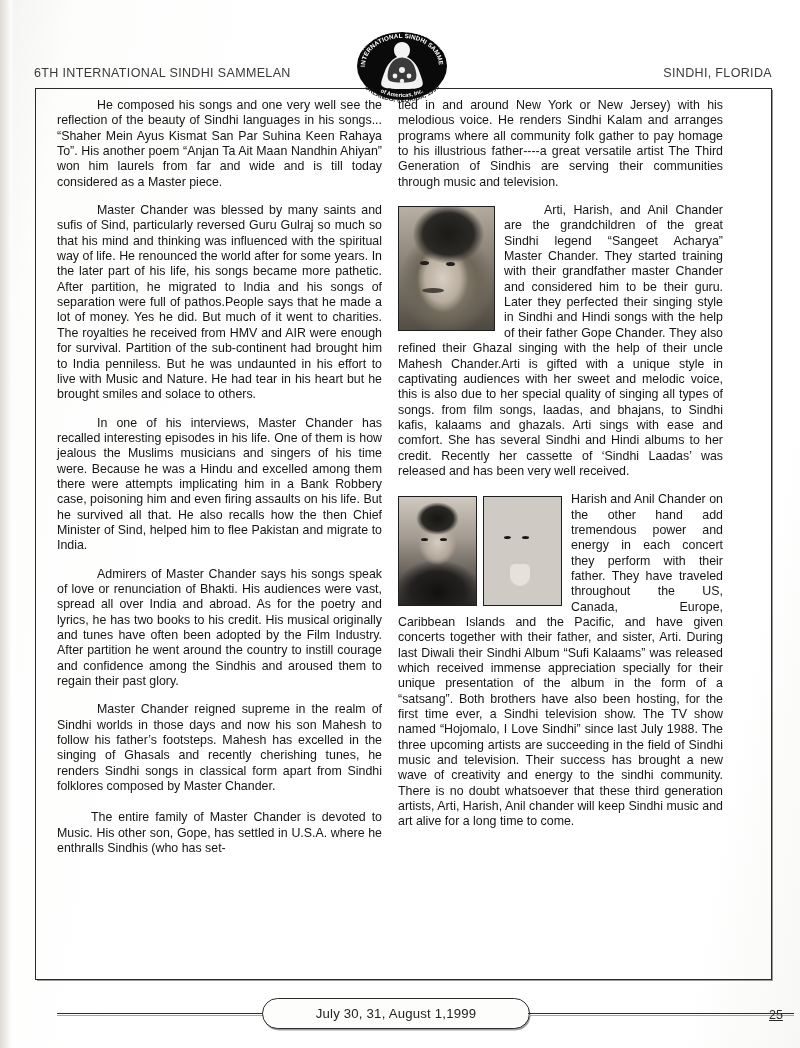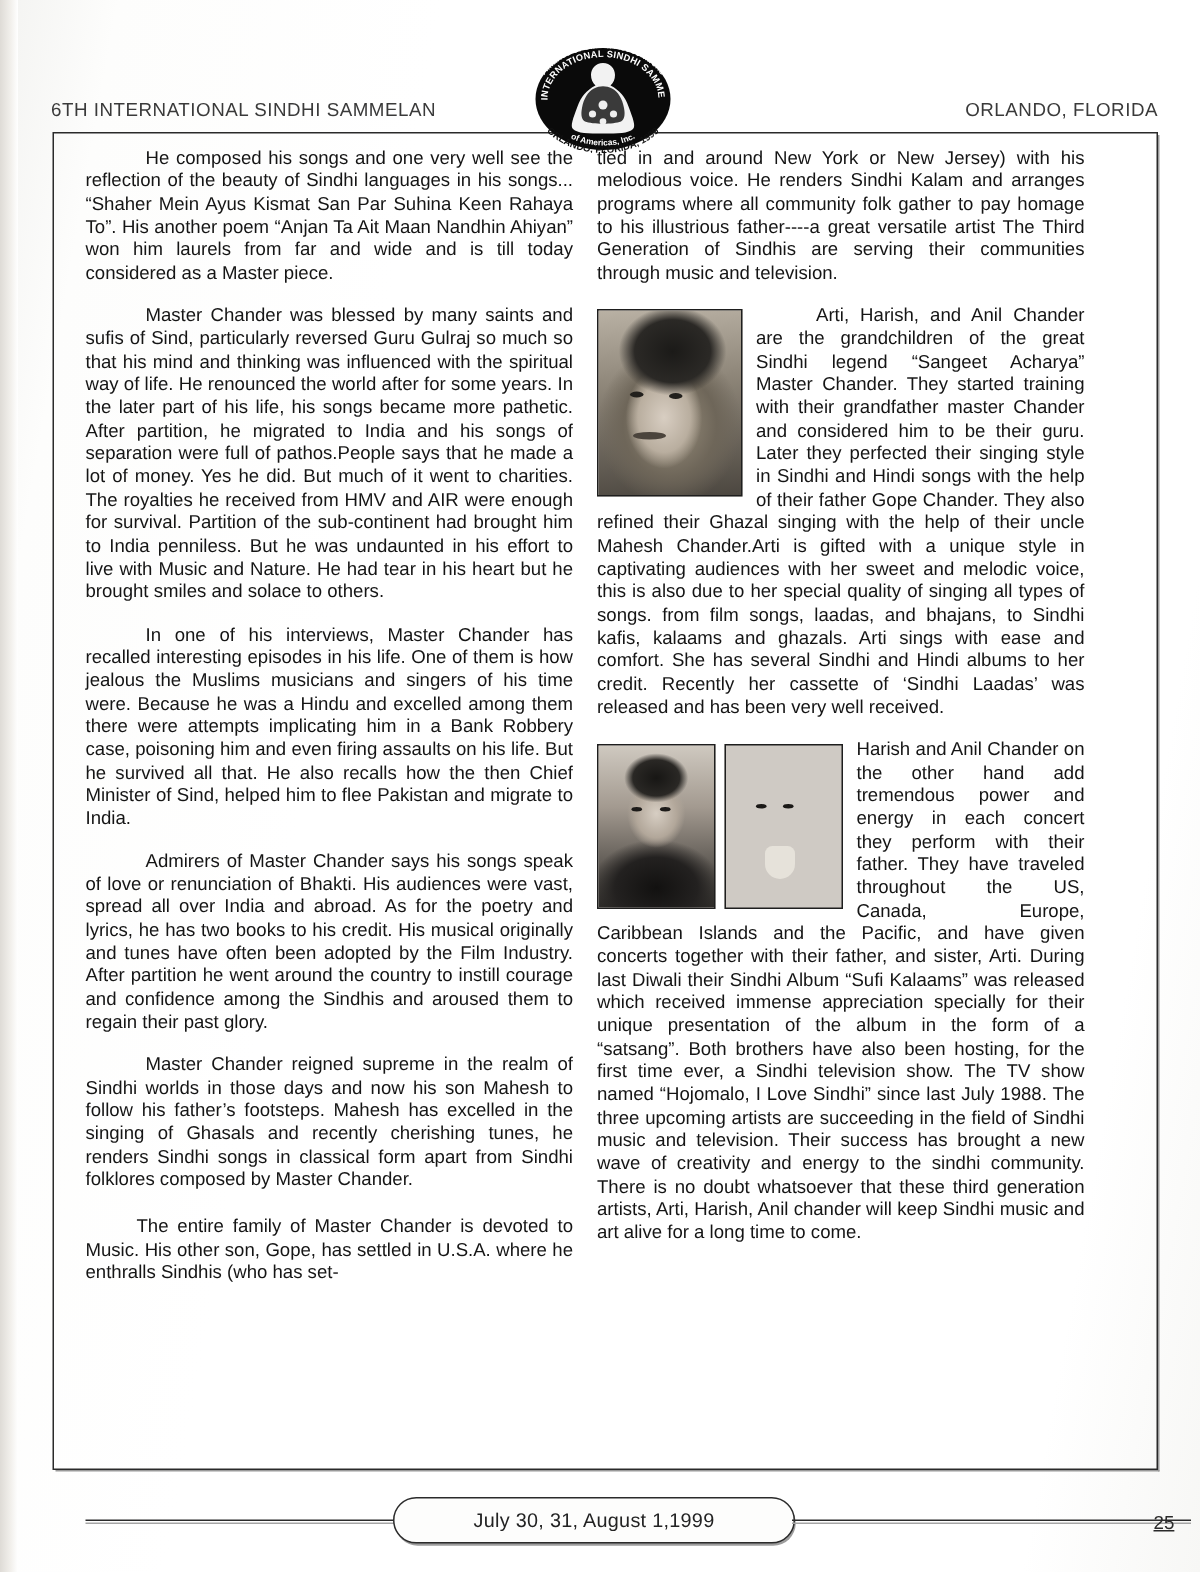--- a/index.html
+++ b/index.html
@@ -214,21 +214,21 @@
 </style>
 </head>
 <body>
 
 <div class="page">
 
   <div class="spine"></div>
 
   <div class="runhead">
     <span>6TH INTERNATIONAL SINDHI SAMMELAN</span>
-    <span>ORLANDO, FLORIDA</span>
+    <span>SINDHI, FLORIDA</span>
   </div>
 
   <div class="emblem">
     <svg width="112" height="76" viewBox="0 0 112 76" xmlns="http://www.w3.org/2000/svg">
       <defs>
         <path id="arcTop" d="M 12,40 A 44,34 0 0 1 100,40" fill="none"></path>
         <path id="arcTop2" d="M 19,40 A 37,28 0 0 1 93,40" fill="none"></path>
         <path id="arcBot" d="M 16,40 A 40,31 0 0 0 96,40" fill="none"></path>
         <path id="arcBot2" d="M 9,40 A 47,36 0 0 0 103,40" fill="none"></path>
       </defs>

